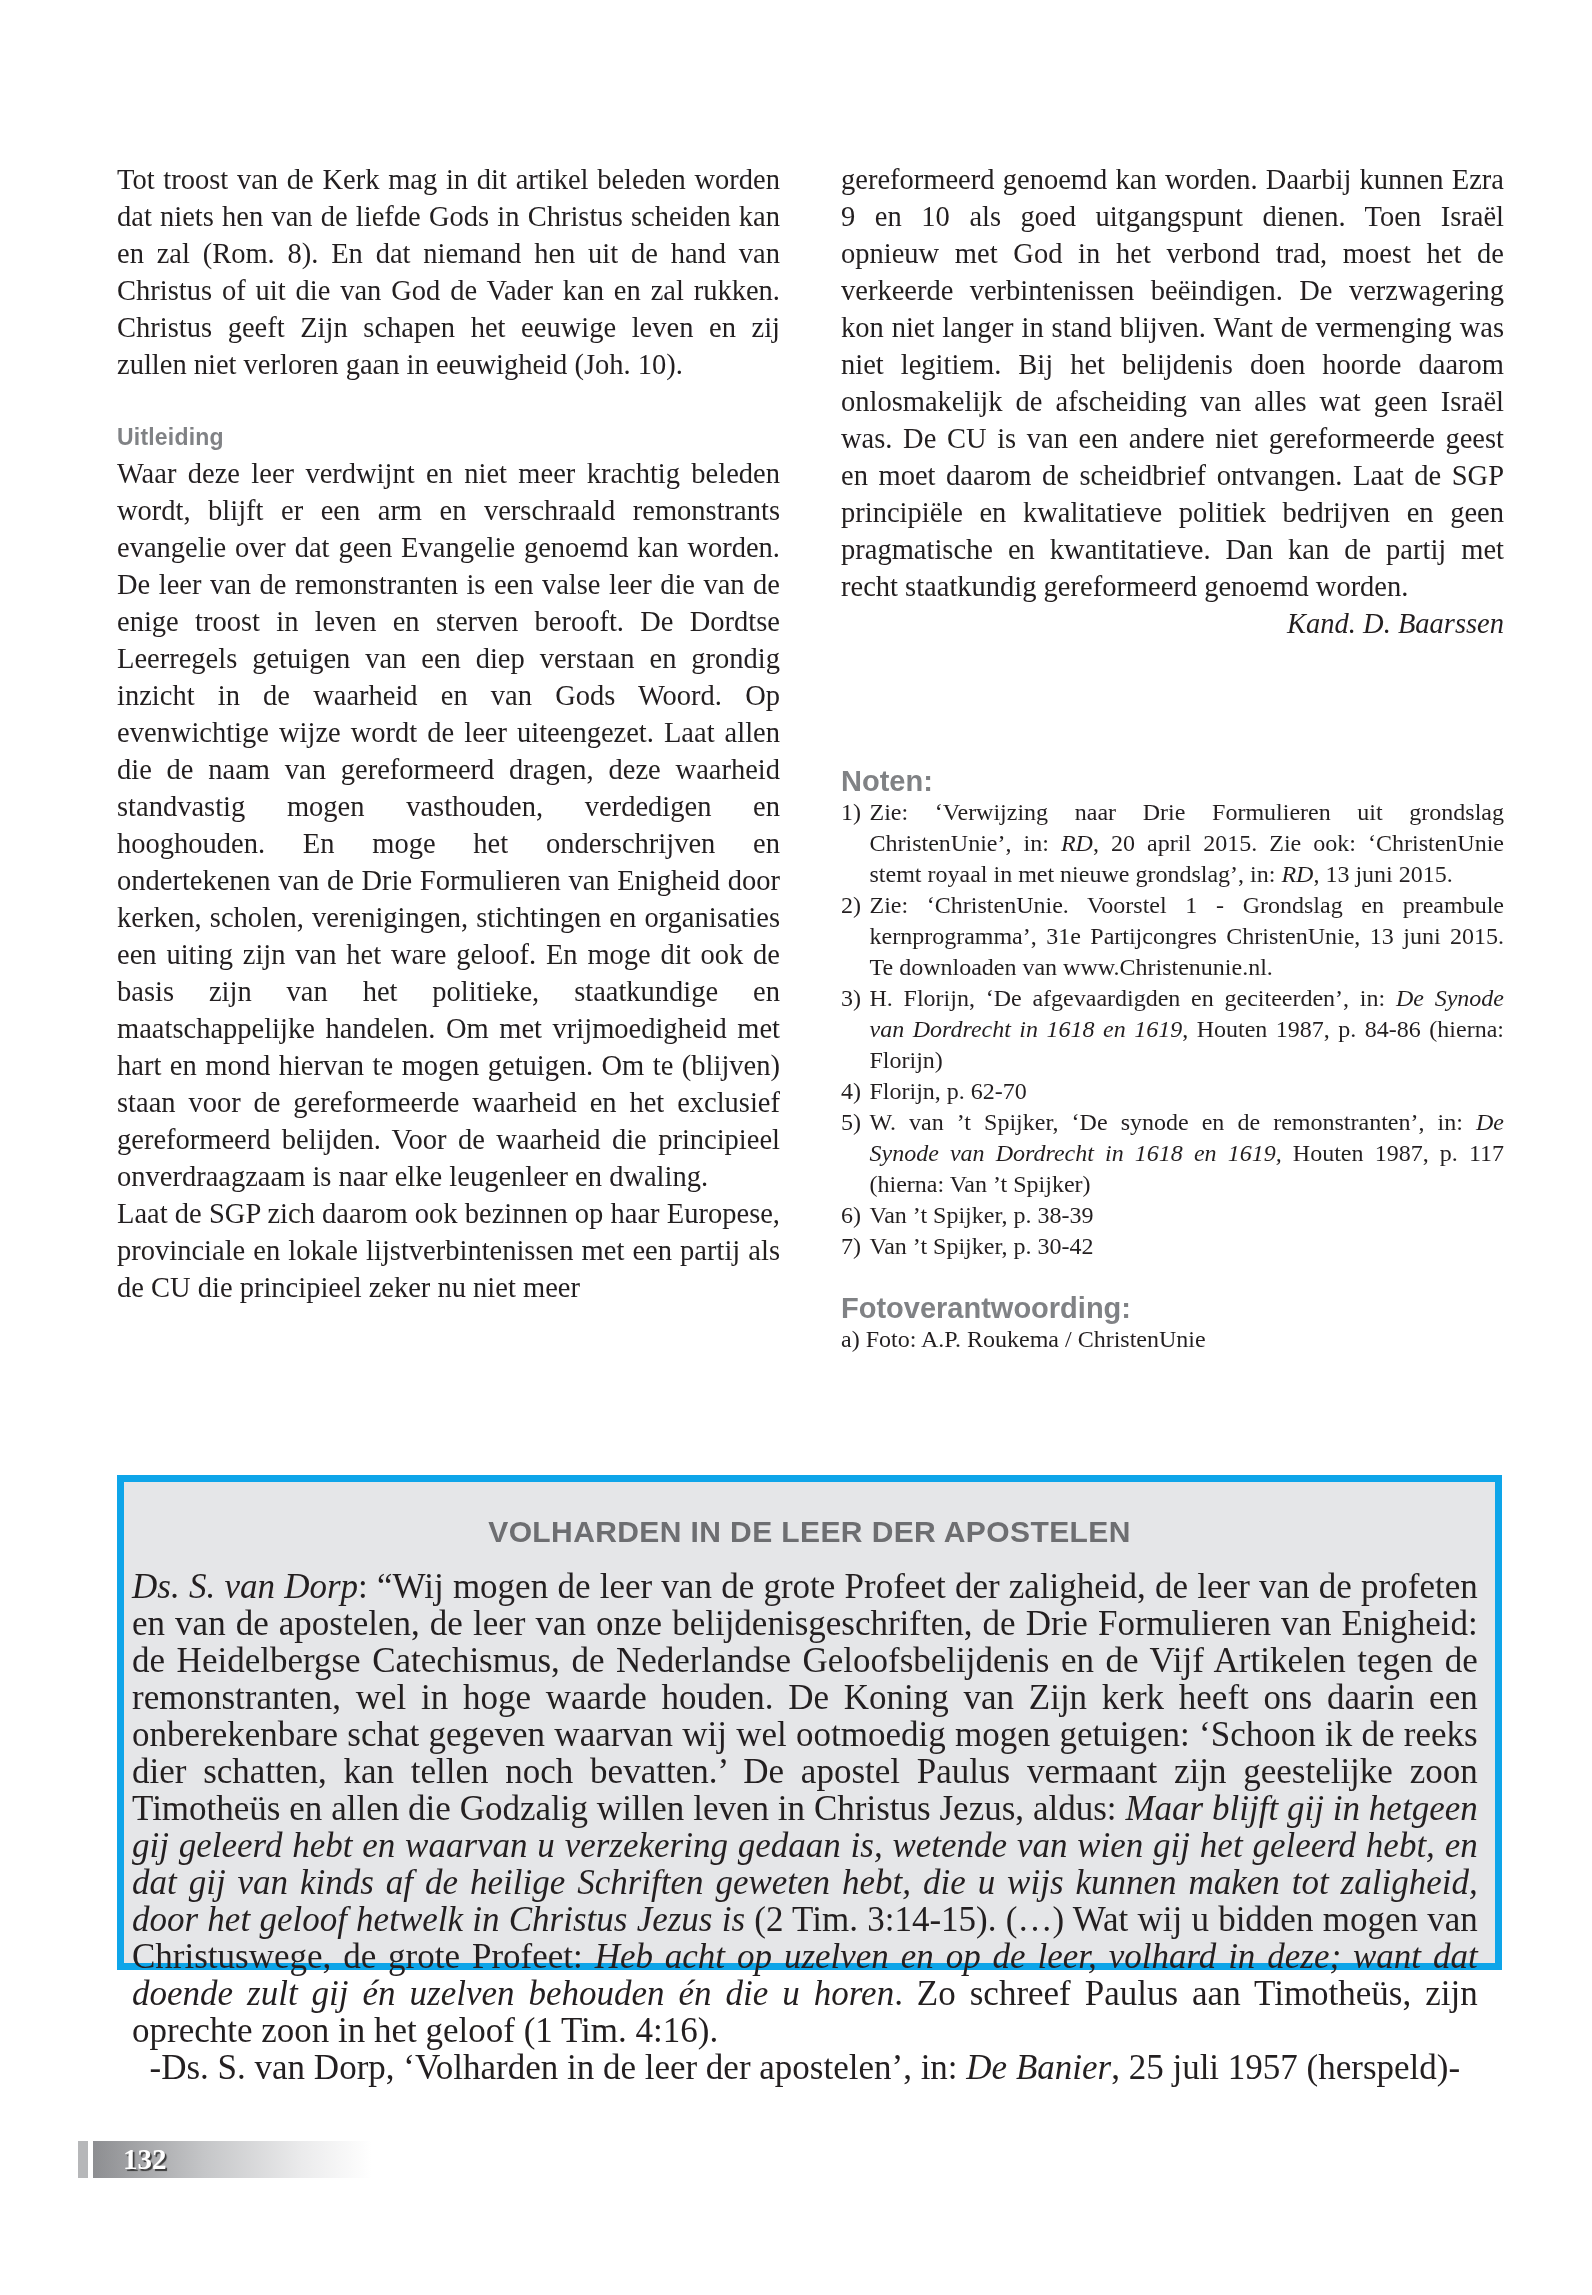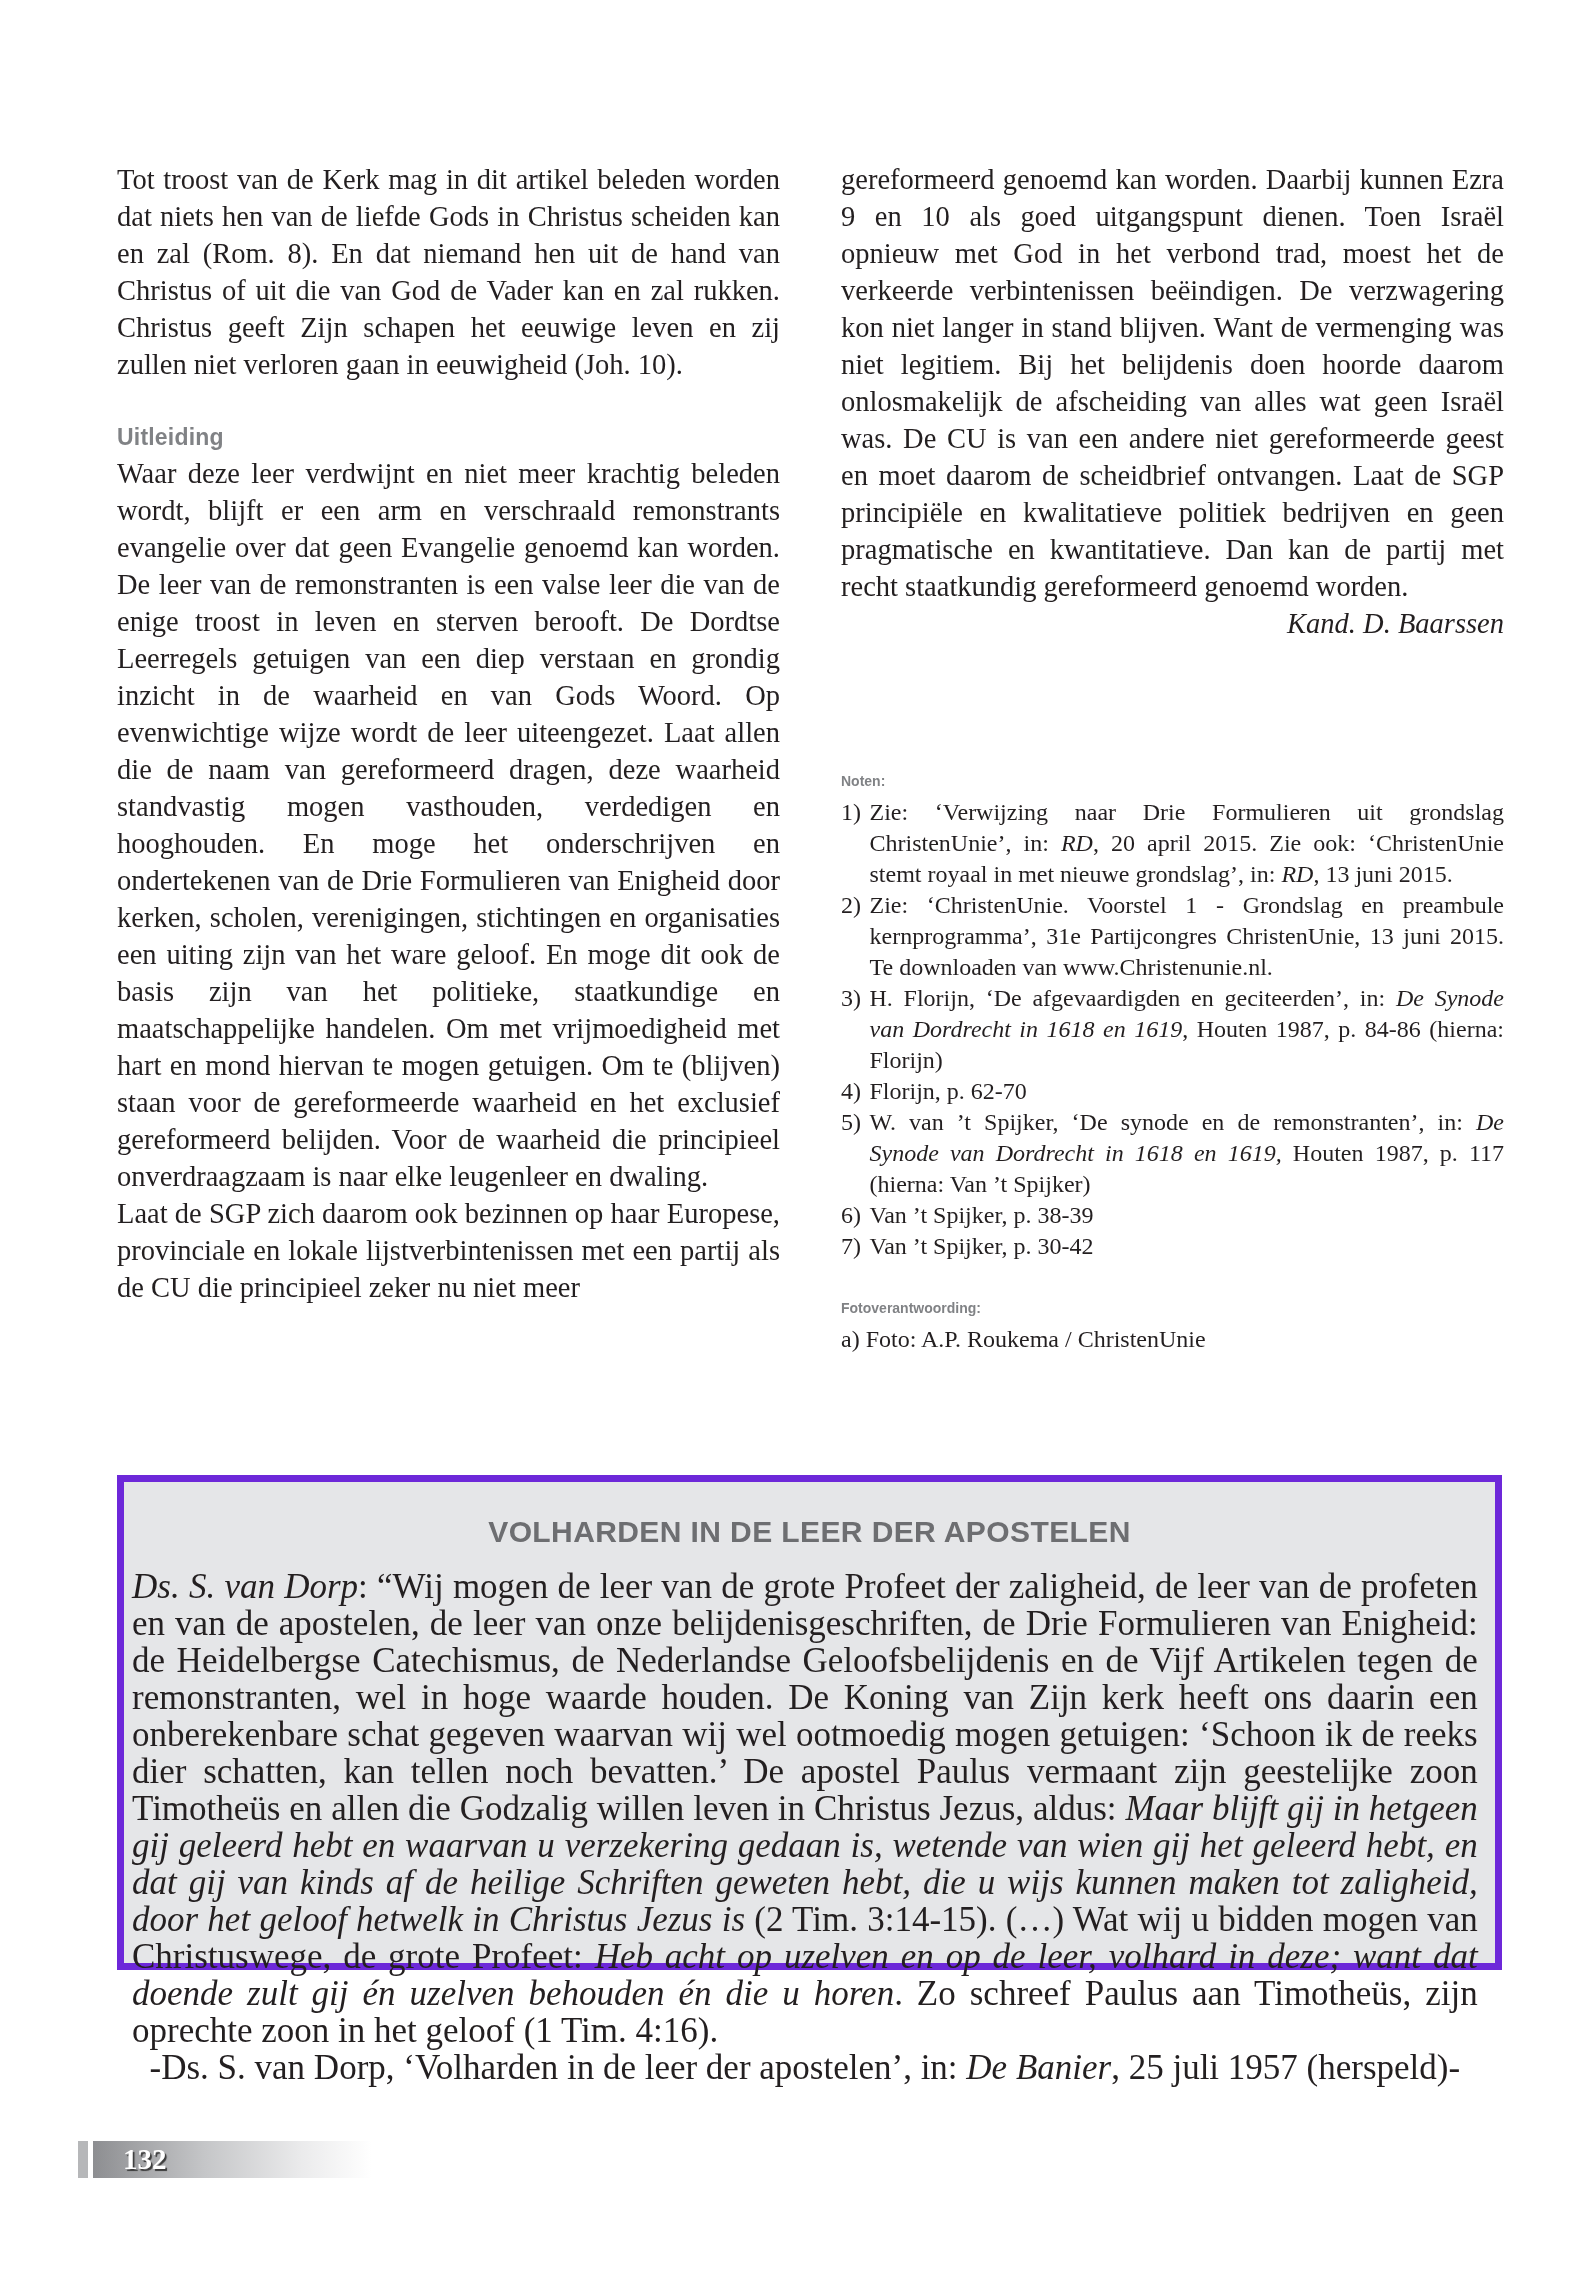--- a/index.html
+++ b/index.html
@@ -7,28 +7,28 @@
          font-family: "Liberation Serif", "DejaVu Serif", serif; color: #231f20; }
   .col { position: absolute; top: 161px; font-size: 28.5px; line-height: 37px; text-align: justify; hyphens: manual; }
   .col-left { left: 117px; width: 663px; }
   .col-right { left: 841px; width: 663px; }
   .para { margin: 0; }
   .para + .para { margin-top: 0; }
   .gap { height: 36px; }
   .heading { font-family: "Liberation Sans", "DejaVu Sans", sans-serif; font-weight: bold; color: #808285; font-size: 23px; line-height: 36px; margin: 0; letter-spacing: 0.2px; }
   .signature { text-align: right; font-style: italic; margin-top: 36px; }
   .notes { position: absolute; left: 841px; top: 766px; width: 663px; font-size: 24px; line-height: 31px; }
-  .notes-heading { font-family: "Liberation Sans", "DejaVu Sans", sans-serif; font-weight: bold; color: #808285; font-size: 14px; line-height: 31px; margin: 0; }
+  .notes-heading { font-family: "Liberation Sans", "DejaVu Sans", sans-serif; font-weight: bold; color: #808285; font-size: 29px; line-height: 31px; margin: 0; }
   .note { display: flex; text-align: justify; }
   .note-num { flex: 0 0 auto; width: 28.5px; }
   .note-text { flex: 1; }
   .photo-heading { margin-top: 31px; }
   i, em { font-style: italic; }
   .box { position: absolute; left: 117px; top: 1475px; width: 1385px; height: 495px; box-sizing: border-box;
-         background: #e5e6e8; border: 7px solid #6d28d9; }
+         background: #e5e6e8; border: 7px solid #0ea5e9; }
   .box-title { font-family: "Liberation Sans", "DejaVu Sans", sans-serif; font-weight: bold; color: #6d6e71; font-size: 30px; text-align: center; margin: 33px 0 0 0; letter-spacing: 0.4px; }
   .box-body { position: absolute; left: 8px; right: 17.3px; top: 86px; font-size: 35px; line-height: 37px; text-align: justify; }
   .box-source { margin-top: 37px; text-align: center; }
   .page-num { position: absolute; left: 78px; top: 2141px; height: 37px; width: 293px; }
   .page-num .stripe { position: absolute; left: 0; top: 0; width: 10.4px; height: 37px; background: #b6b7b9; }
   .page-num .bar { position: absolute; left: 14.7px; top: 0; width: 279px; height: 37px;
                    background: linear-gradient(to right, #8d8e91 0%, #c5c6c8 40%, #ebebec 75%, #ffffff 100%); }
   .page-num .num { position: absolute; left: 45px; top: 1.7px; font-family: "Liberation Serif", "DejaVu Serif", serif; font-weight: bold; font-size: 29px; color: #ffffff;
                    text-shadow: 1.7px 1.7px 0.9px #3b3b3b; }
 </style>

